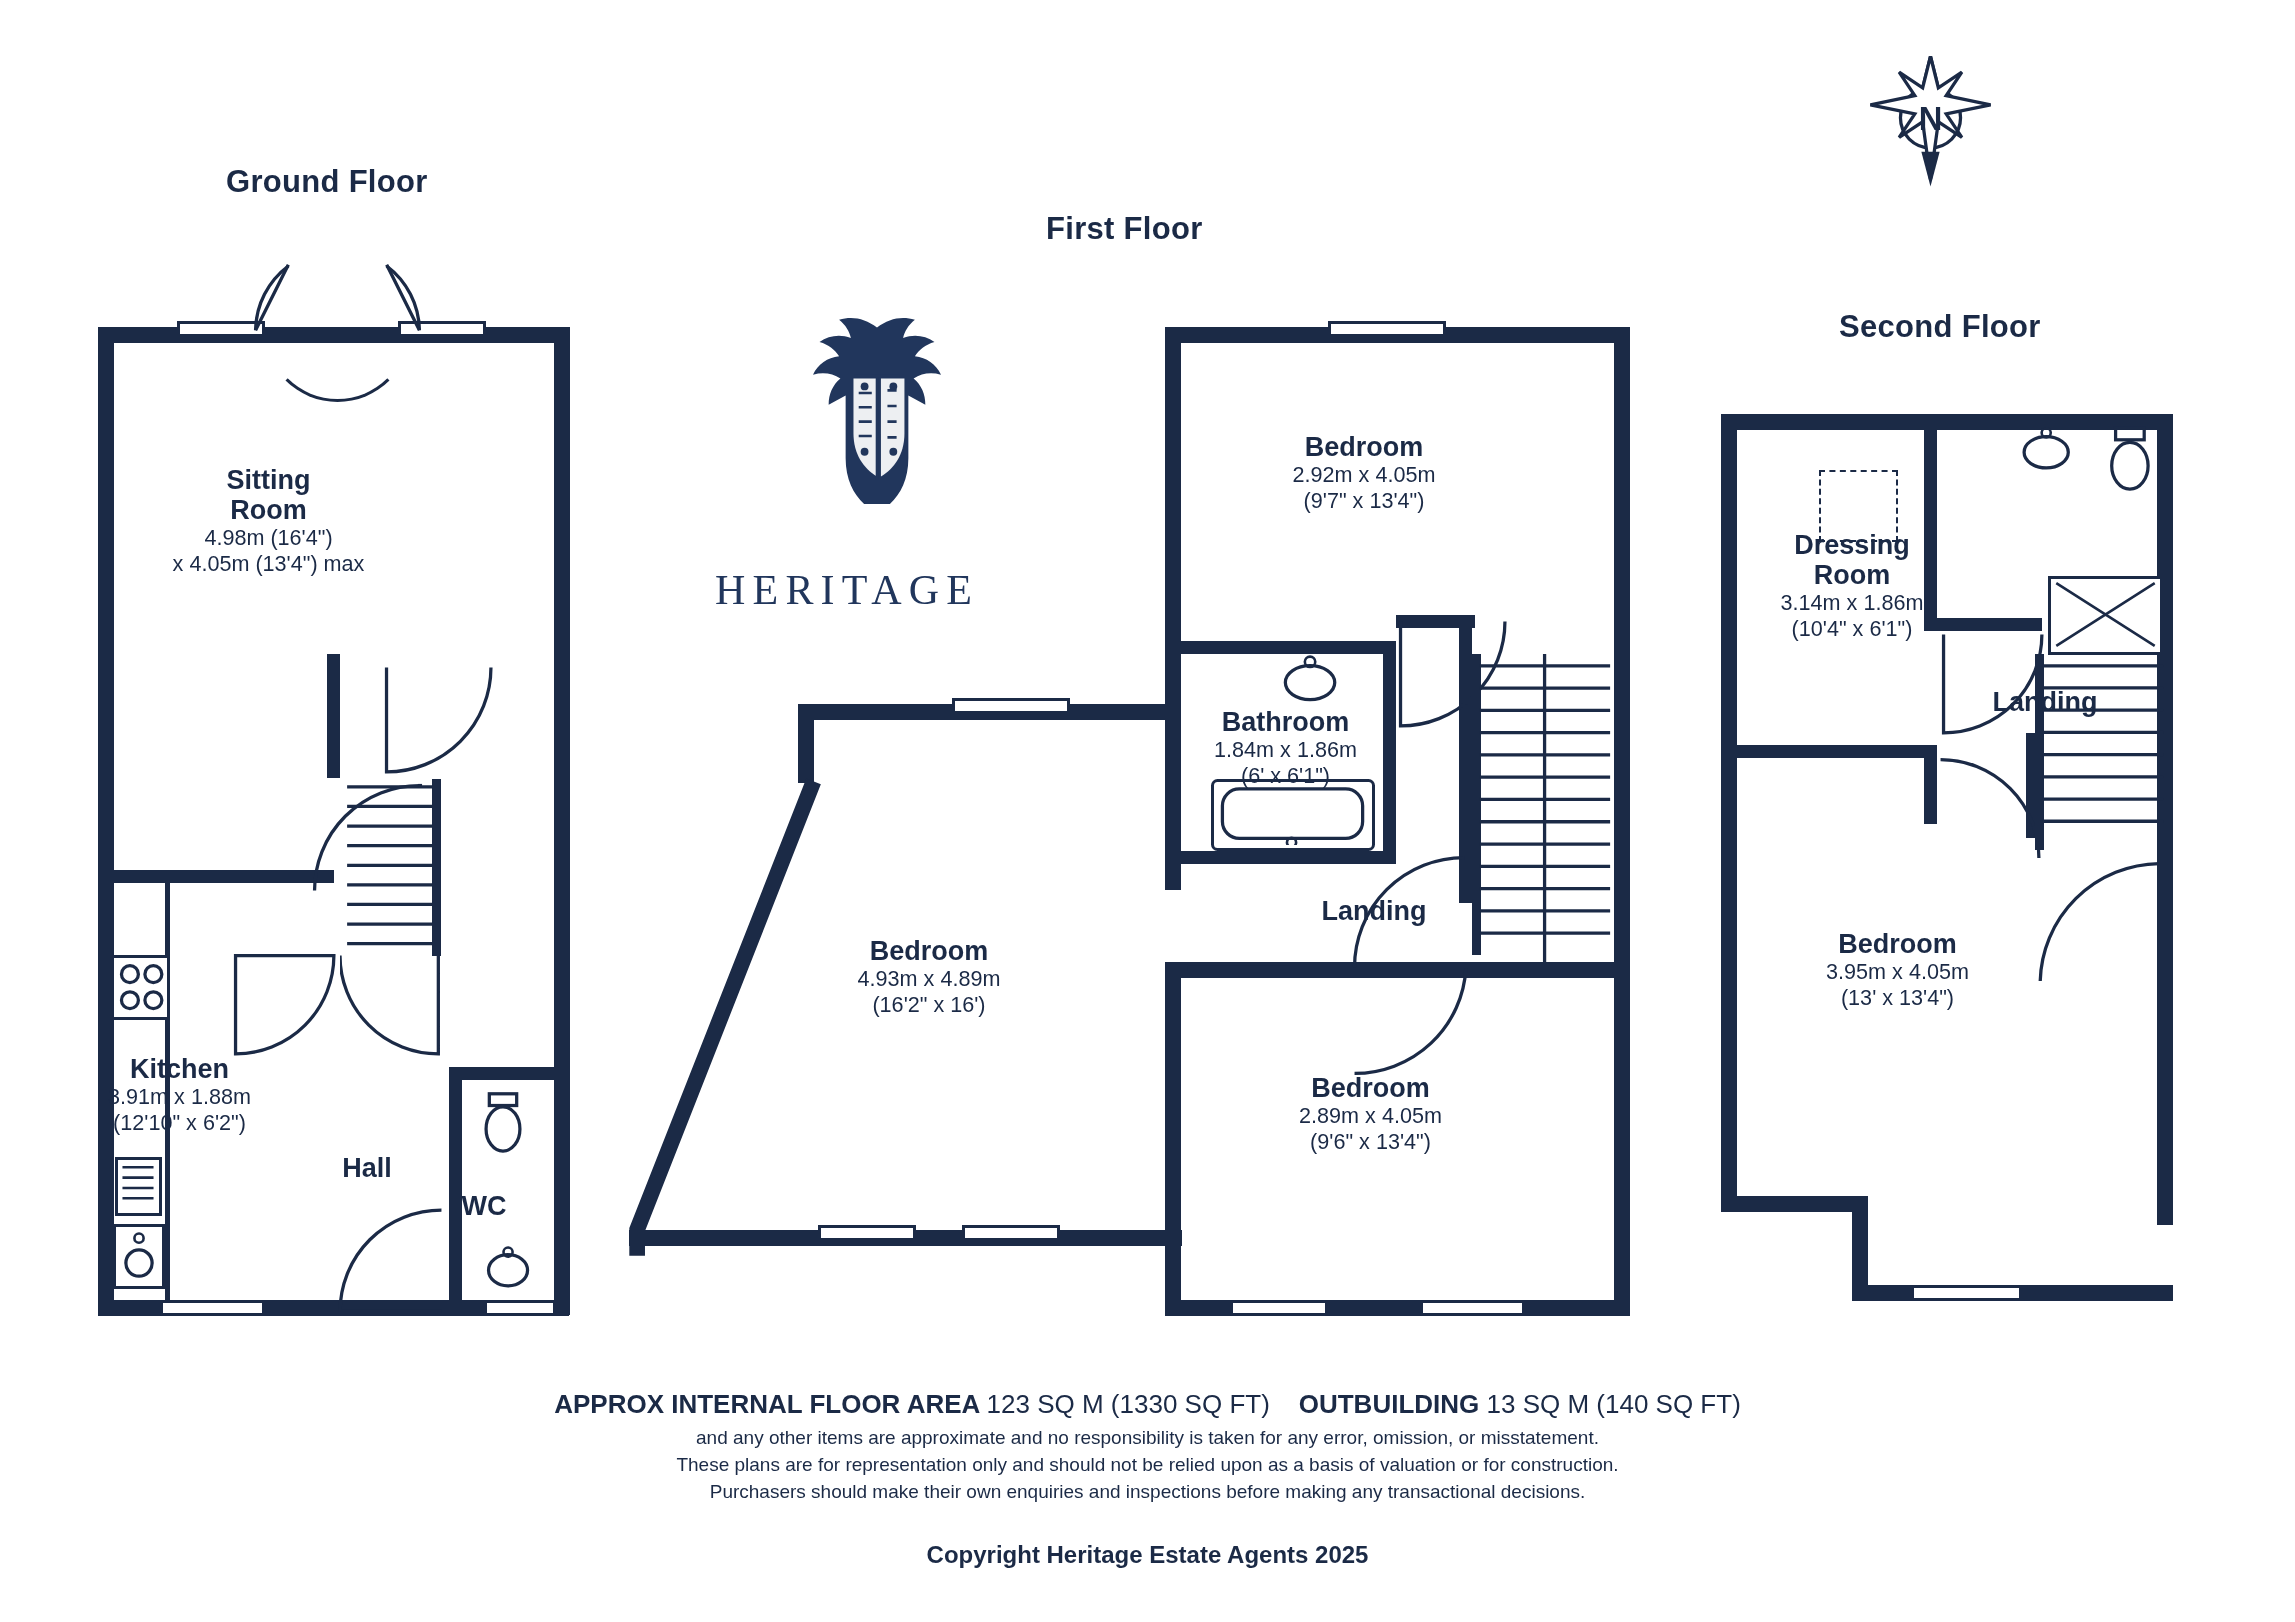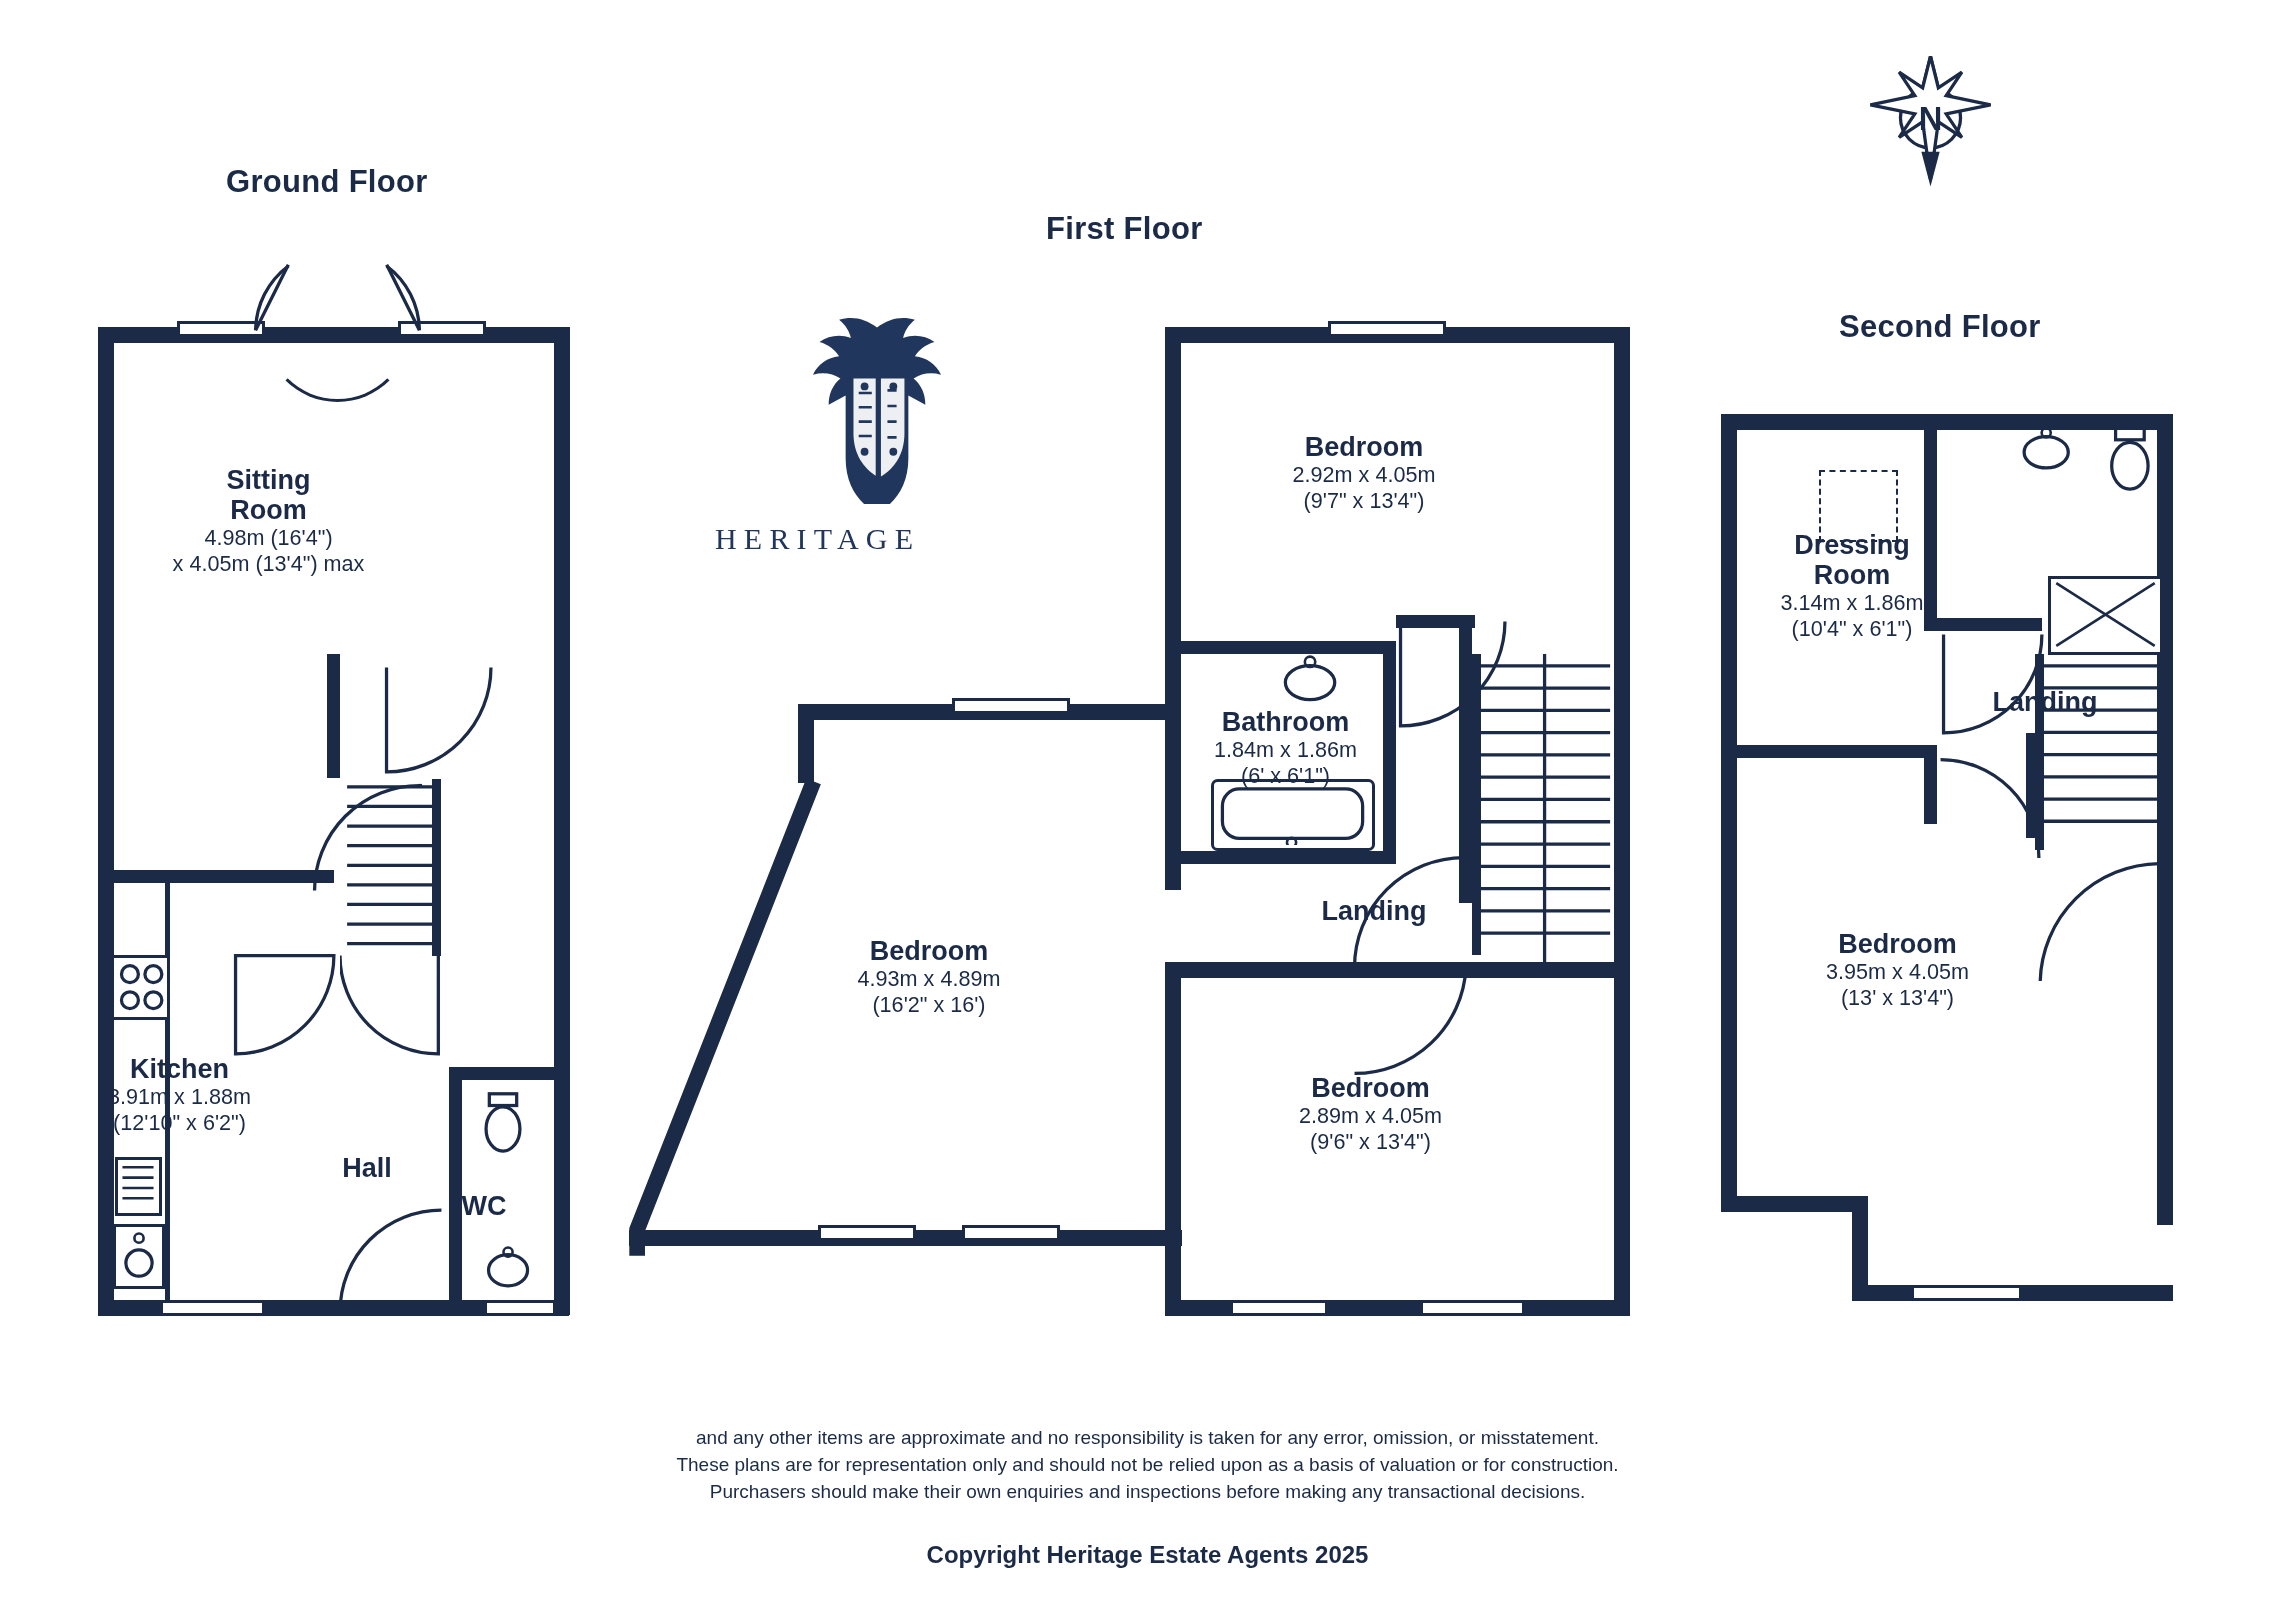--- a/index.html
+++ b/index.html
@@ -8,21 +8,21 @@
   .floor-title{position:absolute;font-size:31px;font-weight:bold;color:#1b2a46;letter-spacing:0.3px;white-space:nowrap;}
   .room{position:absolute;text-align:center;white-space:nowrap;}
   .room .nm{font-size:27px;font-weight:bold;line-height:1.12;}
   .room .dm{font-size:21.6px;line-height:1.18;}
   .wall{position:absolute;background:#1b2a46;}
   .thin{position:absolute;background:#1b2a46;}
   .win{position:absolute;background:#ffffff;border:3.3px solid #1b2a46;box-sizing:border-box;}
   .doorarc{position:absolute;border:3.3px solid #1b2a46;border-radius:50%;}
   .fix{position:absolute;border:3.3px solid #1b2a46;box-sizing:border-box;background:#fff;}
   .dash{position:absolute;border:2.6px dashed #1b2a46;box-sizing:border-box;}
-  .brand-word{position:absolute;font-family:"Liberation Serif",serif;font-size:30px;letter-spacing:7.2px;color:#21365c;font-weight:normal;}
+  .brand-word{position:absolute;font-family:"Liberation Serif",serif;font-size:42px;letter-spacing:7.2px;color:#21365c;font-weight:normal;margin-top:44px;}
   .footer{position:absolute;left:0;width:2295px;text-align:center;}
   .f1{font-size:26px;font-weight:bold;}
   .f1 .lite{font-weight:normal;}
   .f2{font-size:19px;line-height:1.42;}
   .f3{font-size:24px;font-weight:bold;margin-top:5.2px;}
   .compass{position:absolute;}
   svg{display:block;}
 </style>
 </head>
 <body>
@@ -299,20 +299,27 @@
   </div>
   <div class="room" style="left:1947px;top:687px;width:196px;">
     <div class="nm">Landing</div>
   </div>
   <div class="room" style="left:1760px;top:929px;width:275px;">
     <div class="nm">Bedroom</div>
     <div class="dm">3.95m x 4.05m</div>
     <div class="dm">(13' x 13'4")</div>
   </div>
 
+  <div class="footer f1" style="top:1389px;">
+    <span>APPROX INTERNAL FLOOR AREA</span>
+    <span class="lite">123 SQ M (1330 SQ FT)</span>
+    &nbsp;&nbsp;
+    <span>OUTBUILDING</span>
+    <span class="lite">13 SQ M (140 SQ FT)</span>
+  </div>
   <div class="footer f2" style="top:1425px;">
     <div>and any other items are approximate and no responsibility is taken for any error, omission, or misstatement.</div>
     <div>These plans are for representation only and should not be relied upon as a basis of valuation or for construction.</div>
     <div>Purchasers should make their own enquiries and inspections before making any transactional decisions.</div>
   </div>
   <div class="footer f3" style="top:1536px;">Copyright Heritage Estate Agents 2025</div>
 
 </div>
 
 

